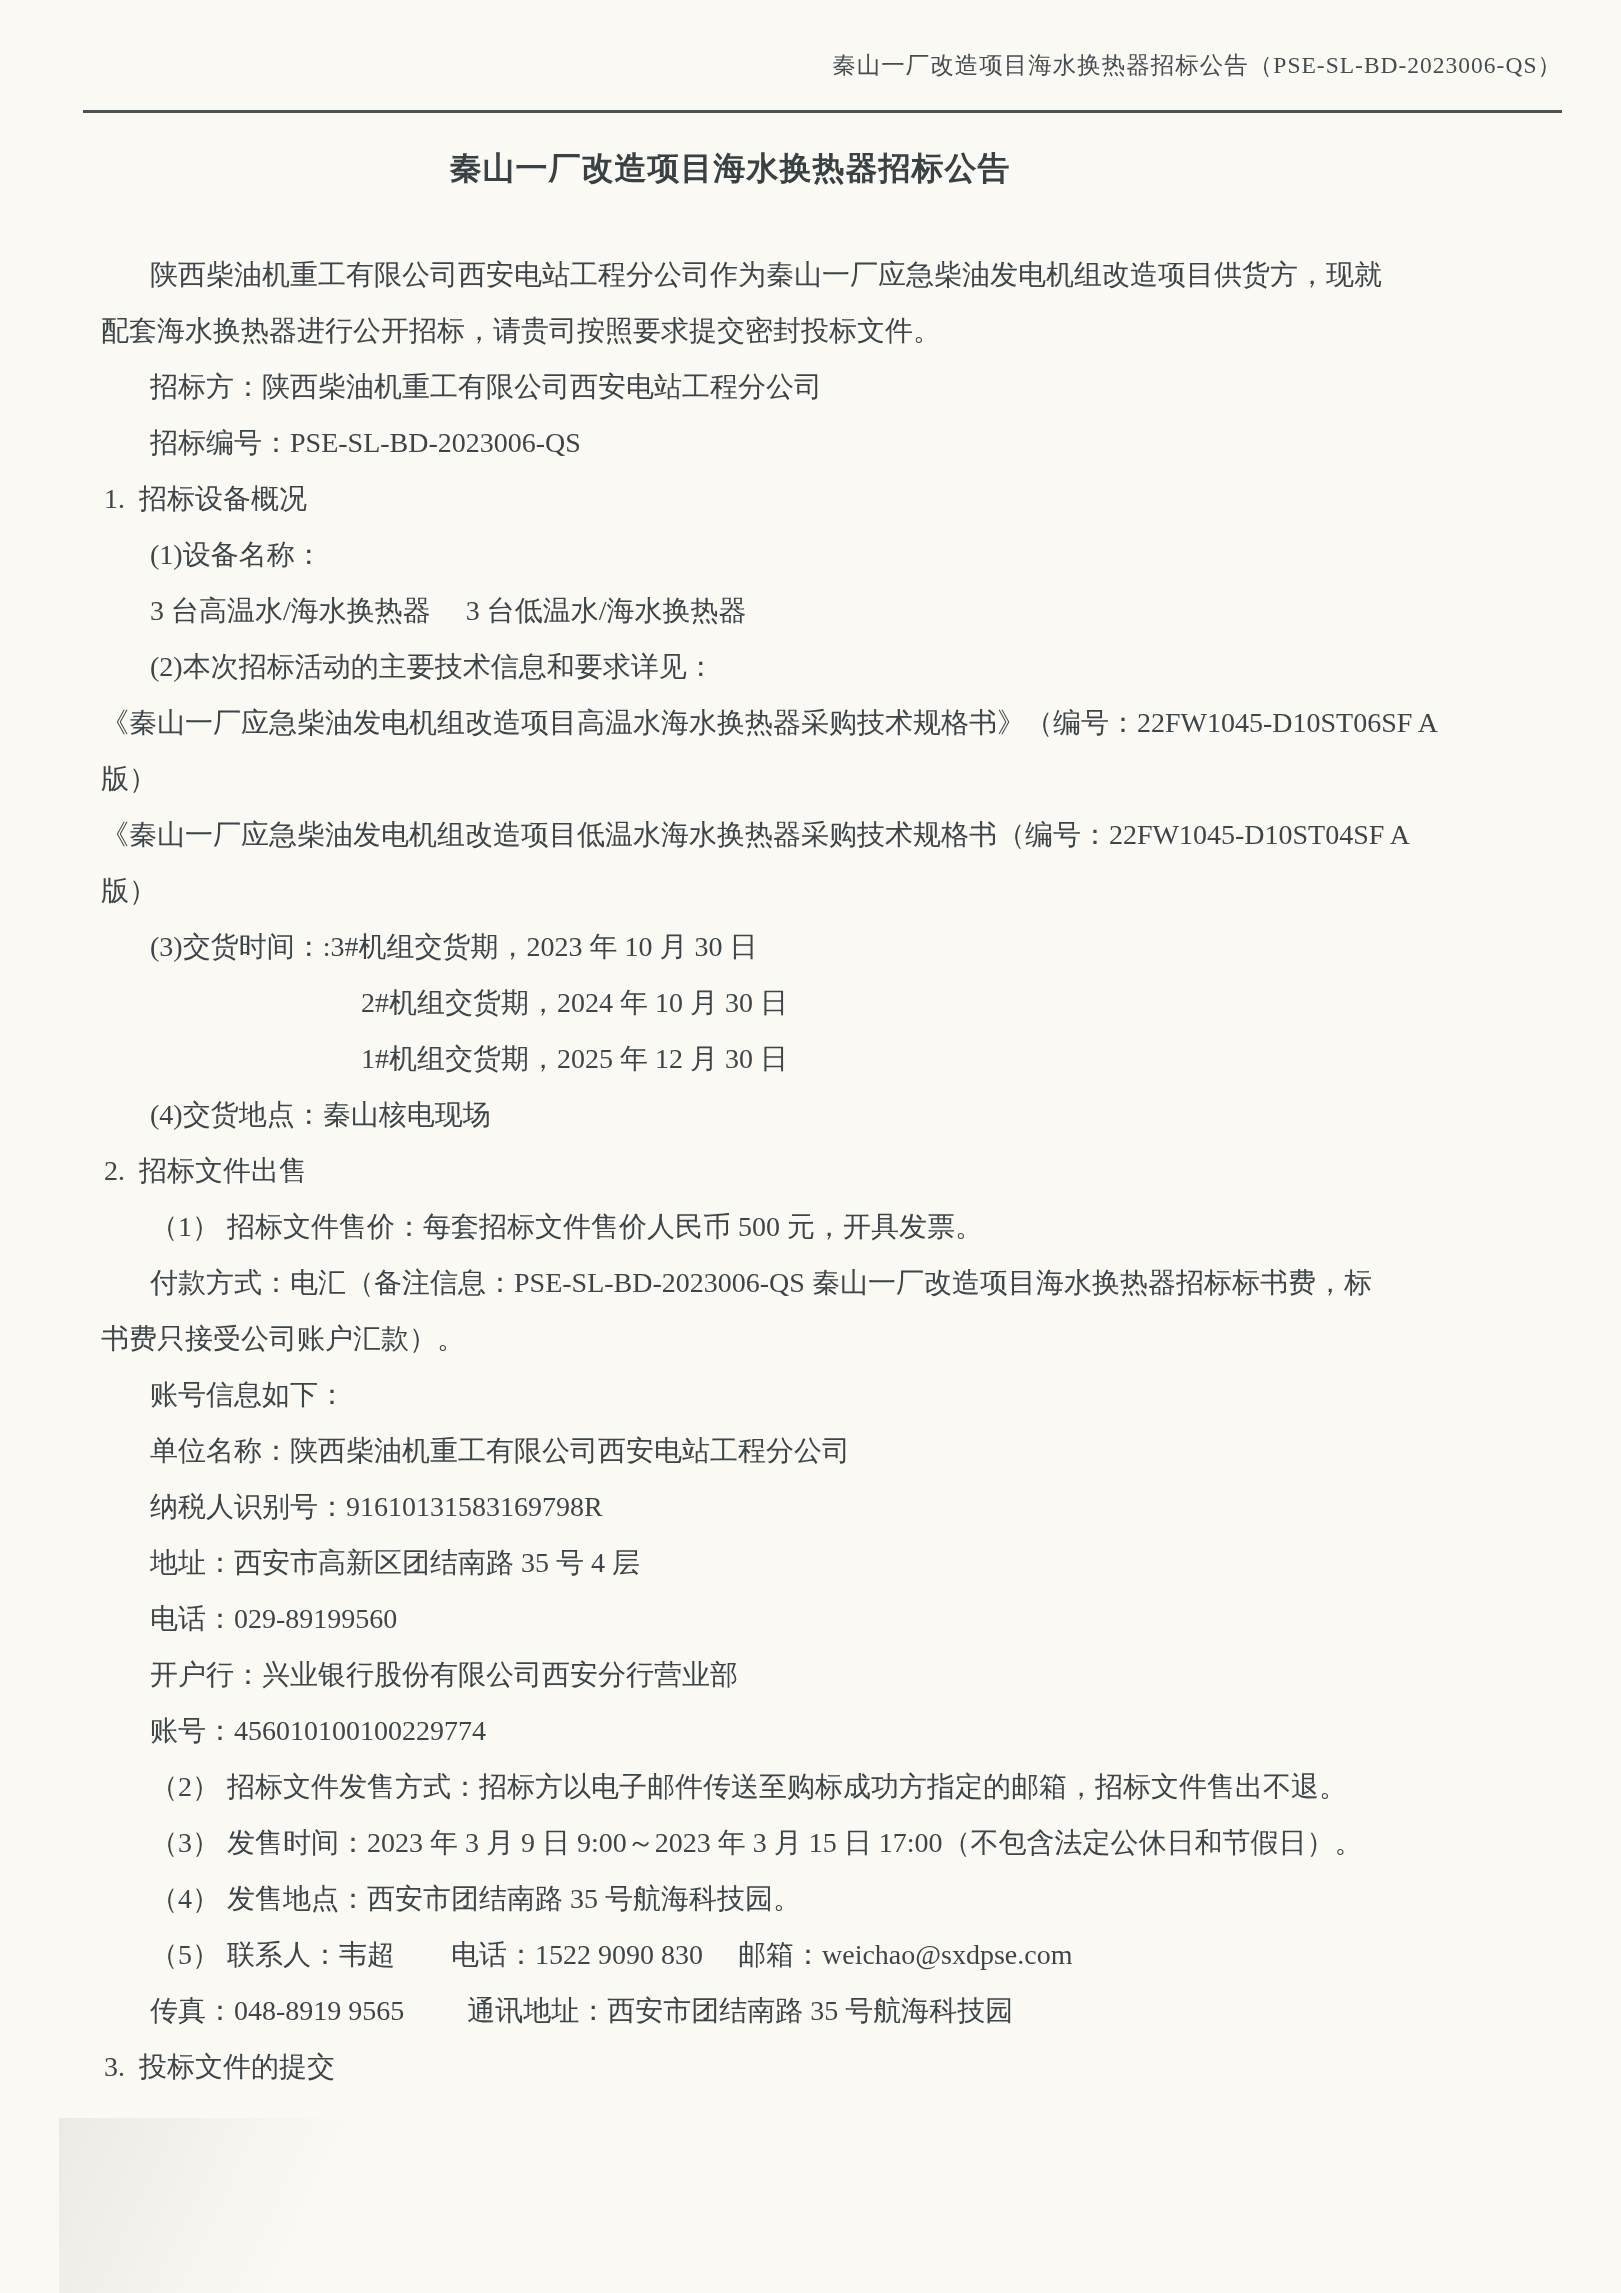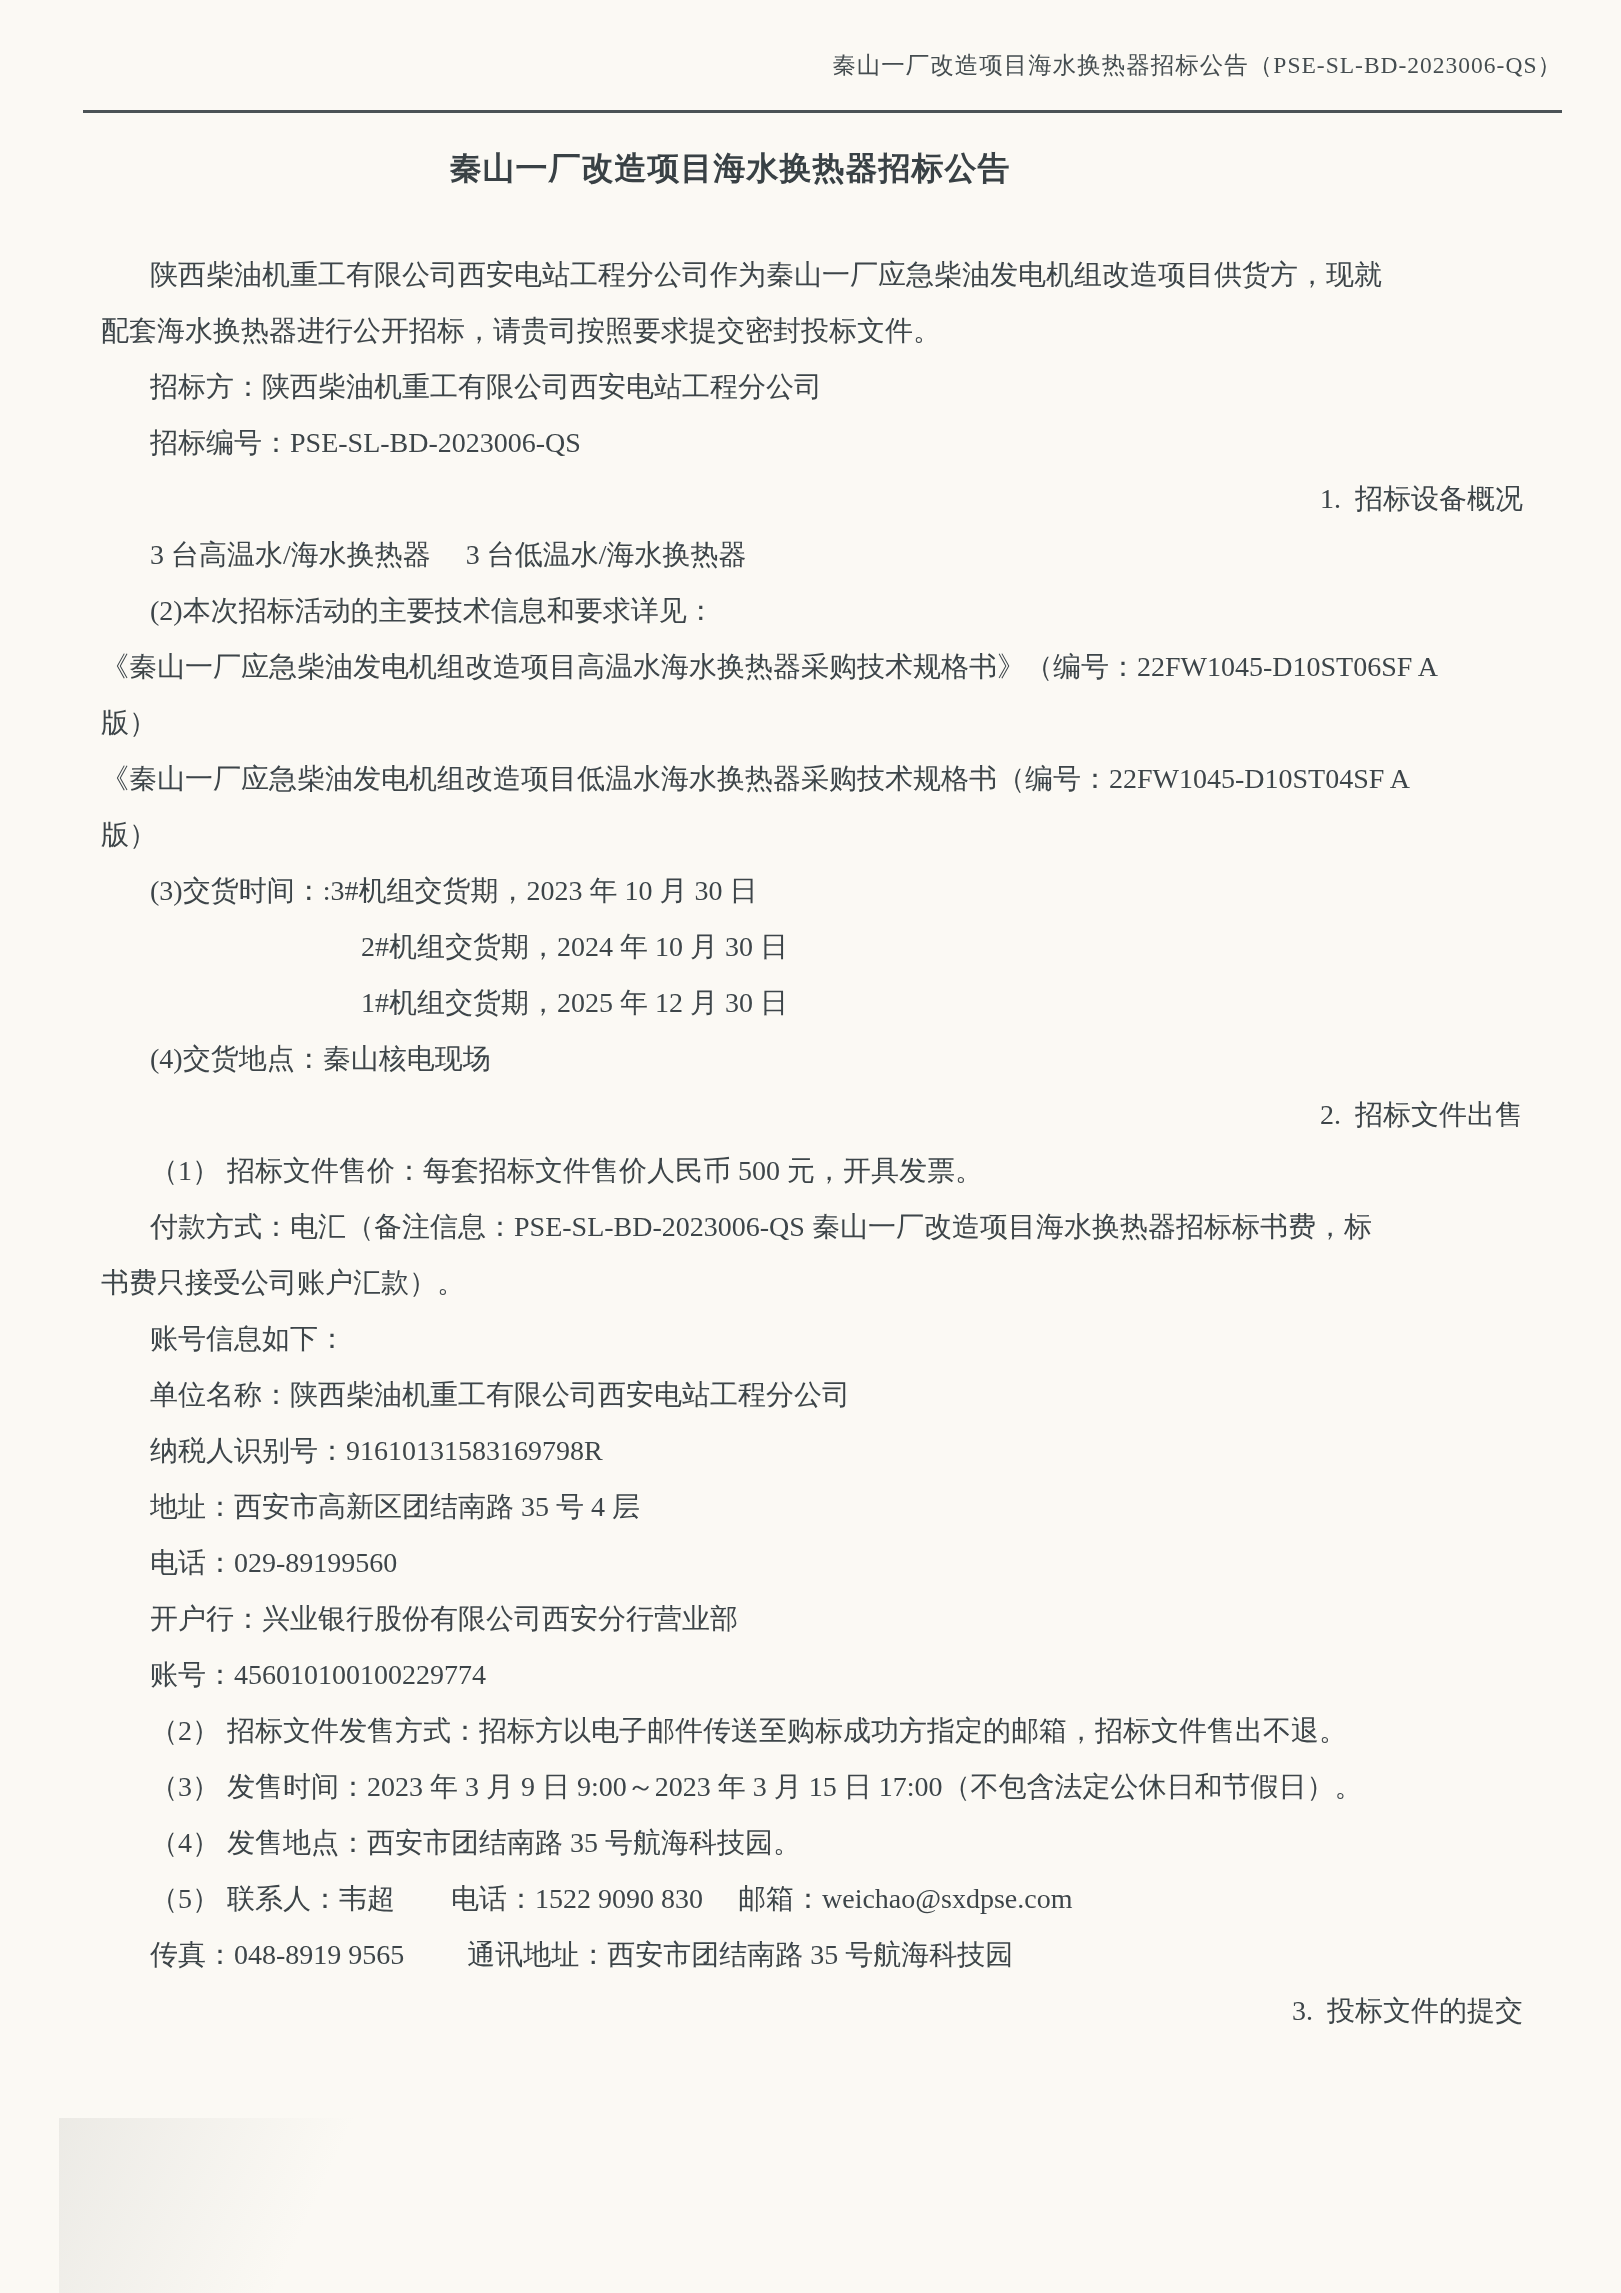--- a/index.html
+++ b/index.html
@@ -55,21 +55,21 @@
     width: 1422px;
     font-size: 28px;
     line-height: 56px;
   }
   .line {
     margin: 0;
     white-space: pre-wrap;
   }
   .s-indent  { padding-left: 49px; }
   .s-flush   { padding-left: 0; }
-  .s-num     { padding-left: 2.9px; text-align: right; }
+  .s-num     { padding-left: 2.9px; }
   .s-deliver { padding-left: 260px; }
   
   .scan-smudge {
     position: absolute;
     left: 59px;
     bottom: 0;
     width: 412px;
     height: 176px;
     background: linear-gradient(115deg, rgba(190,190,185,0.25), rgba(251,249,244,0) 60%);
     pointer-events: none;
@@ -81,20 +81,21 @@
 <div class="page">
   <div class="running-header">秦山一厂改造项目海水换热器招标公告（PSE-SL-BD-2023006-QS）</div>
   <div class="header-rule"></div>
   <div class="doc-title">秦山一厂改造项目海水换热器招标公告</div>
   <div class="doc-body">
       <p class="line s-indent">陕西柴油机重工有限公司西安电站工程分公司作为秦山一厂应急柴油发电机组改造项目供货方，现就</p>
       <p class="line s-flush">配套海水换热器进行公开招标，请贵司按照要求提交密封投标文件。</p>
       <p class="line s-indent">招标方：陕西柴油机重工有限公司西安电站工程分公司</p>
       <p class="line s-indent">招标编号：PSE-SL-BD-2023006-QS</p>
       <p class="line s-num">1.  招标设备概况</p>
+      <p class="line s-indent">(1)设备名称：</p>
       <p class="line s-indent">3 台高温水/海水换热器　 3 台低温水/海水换热器</p>
       <p class="line s-indent">(2)本次招标活动的主要技术信息和要求详见：</p>
       <p class="line s-flush">《秦山一厂应急柴油发电机组改造项目高温水海水换热器采购技术规格书》（编号：22FW1045-D10ST06SF A</p>
       <p class="line s-flush">版）</p>
       <p class="line s-flush">《秦山一厂应急柴油发电机组改造项目低温水海水换热器采购技术规格书（编号：22FW1045-D10ST04SF A</p>
       <p class="line s-flush">版）</p>
       <p class="line s-indent">(3)交货时间：:3#机组交货期，2023 年 10 月 30 日</p>
       <p class="line s-deliver">2#机组交货期，2024 年 10 月 30 日</p>
       <p class="line s-deliver">1#机组交货期，2025 年 12 月 30 日</p>
       <p class="line s-indent">(4)交货地点：秦山核电现场</p>

